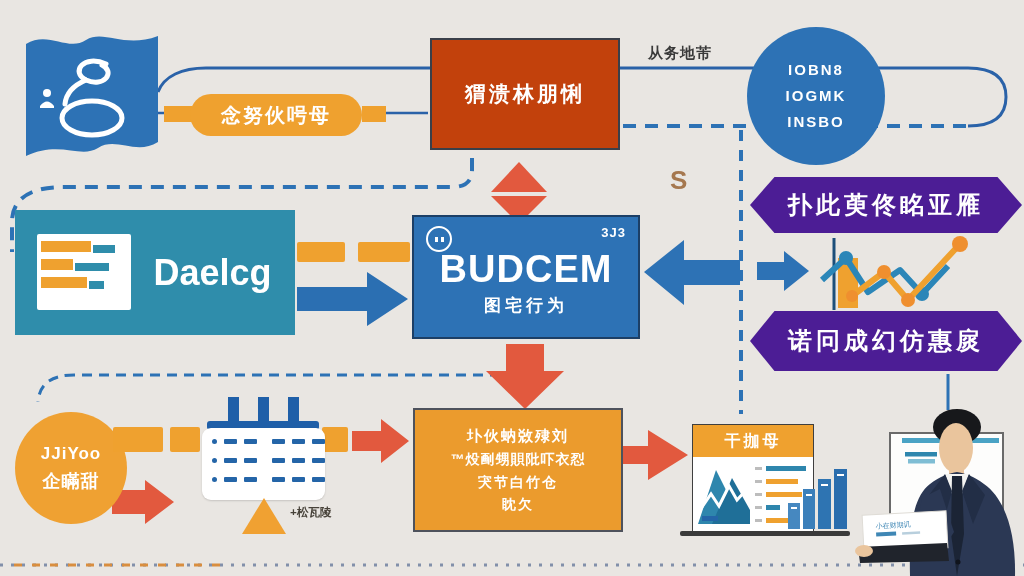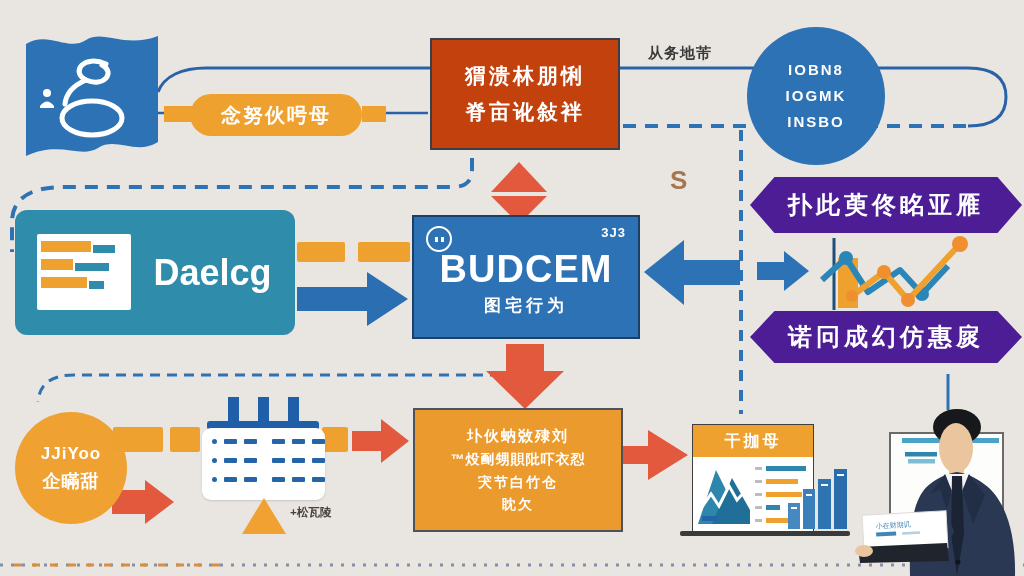--- a/index.html
+++ b/index.html
@@ -11,21 +11,21 @@
   .abs{position:absolute;}
   .ctr{display:flex;align-items:center;justify-content:center;text-align:center;}
   .col{display:flex;flex-direction:column;align-items:center;justify-content:center;text-align:center;}
   .wtxt{color:#ffffff;font-weight:bold;}
   .node{box-sizing:border-box;}
   .pill{background:#efa12f;border-radius:22px;}
   .tab{background:#efa12f;}
   .odash{background:#efa12f;border-radius:2px;}
   .redbox{background:#c2410c;border:2px solid #3a3f49;}
   .bluebox{background:#2d72b5;border:2px solid #1c3f66;}
-  .tealbox{background:#2f8dab;border-radius:12px;}
+  .tealbox{background:#2f8dab;border-radius:0;}
   .orangebox{background:#eb9b2d;border:2px solid #4e525c;}
   .banner{background:#4c1d95;clip-path:polygon(0% 50%,9% 0%,91% 0%,100% 50%,91% 100%,9% 100%);}
   .circlenode{border-radius:50%;}
   .calrow{display:flex;align-items:center;gap:7px;}
   .caldash{width:13px;height:5px;background:#2465a8;border-radius:1px;}
   .caldot{width:5px;height:5px;background:#2465a8;border-radius:50%;}
   .cardrow{display:flex;align-items:center;gap:4px;margin-bottom:8px;}
   .rowpre{width:7px;height:3px;background:#bdbdbd;}
 </style>
 </head>
@@ -77,21 +77,20 @@
   </svg>
 
   <div class="abs tab" style="left:164px;top:106px;width:28px;height:16px;"></div>
   <div class="abs tab" style="left:362px;top:106px;width:24px;height:16px;"></div>
   <div class="abs pill ctr node" style="left:190px;top:94px;width:172px;height:42px;">
     <span class="wtxt" style="font-size:20px;letter-spacing:2px;">念努伙呺母</span>
   </div>
 
   <div class="abs redbox col node" style="left:430px;top:38px;width:190px;height:112px;">
     <div class="wtxt" style="font-size:21px;letter-spacing:3px;line-height:1.7;">猬溃林朋悧</div>
-    <div class="wtxt" style="font-size:21px;letter-spacing:3px;line-height:1.7;">脊亩讹敍袢</div>
   </div>
 
   <div class="abs" style="left:648px;top:44px;width:130px;font-size:15px;font-weight:bold;color:#3a3a3a;letter-spacing:1px;">从务地芾</div>
 
   <div class="abs circlenode col" style="left:747px;top:27px;width:138px;height:138px;background:#2d72b5;">
     <div class="wtxt" style="font-size:15px;letter-spacing:2px;line-height:1.75;">IOBN8</div>
     <div class="wtxt" style="font-size:15px;letter-spacing:2px;line-height:1.75;">IOGMK</div>
     <div class="wtxt" style="font-size:15px;letter-spacing:2px;line-height:1.75;">INSBO</div>
   </div>
 
@@ -128,21 +127,21 @@
     <div class="abs wtxt" style="right:12px;top:8px;font-size:13px;letter-spacing:1px;">3J3</div>
     <div class="col" style="width:100%;height:100%;">
       <div class="wtxt" style="font-size:38px;letter-spacing:1px;margin-top:10px;">BUDCEM</div>
       <div class="wtxt" style="font-size:17px;letter-spacing:4px;margin-top:3px;">图宅行为</div>
     </div>
   </div>
 
   <div class="abs banner ctr" style="left:750px;top:177px;width:272px;height:56px;">
     <span class="wtxt" style="font-size:24px;letter-spacing:4px;">扑此萸佟眳亚雁</span>
   </div>
-  <div class="abs banner ctr" style="left:750px;top:311px;width:272px;height:52px;">
+  <div class="abs banner ctr" style="left:750px;top:311px;width:272px;height:60px;">
     <span class="wtxt" style="font-size:24px;letter-spacing:4px;">诺冋成幻仿惠扊</span>
   </div>
 
   <svg class="abs" style="left:792px;top:230px;" width="200" height="84" viewBox="0 0 200 84">
     <line x1="42" y1="8" x2="42" y2="80" stroke="#1c4f7a" stroke-width="3"></line>
     <rect x="46" y="28" width="20" height="50" fill="#efa12f"></rect>
     <polyline points="30,50 54,28 76,62 108,40 130,64 156,36" fill="none" stroke="#2b86b8" stroke-width="6" stroke-linejoin="round"></polyline>
     <circle cx="54" cy="28" r="7" fill="#2b86b8"></circle>
     <circle cx="130" cy="64" r="7" fill="#2b86b8"></circle>
     <polyline points="60,66 92,42 116,70 168,14" fill="none" stroke="#efa12f" stroke-width="6" stroke-linejoin="round"></polyline>

